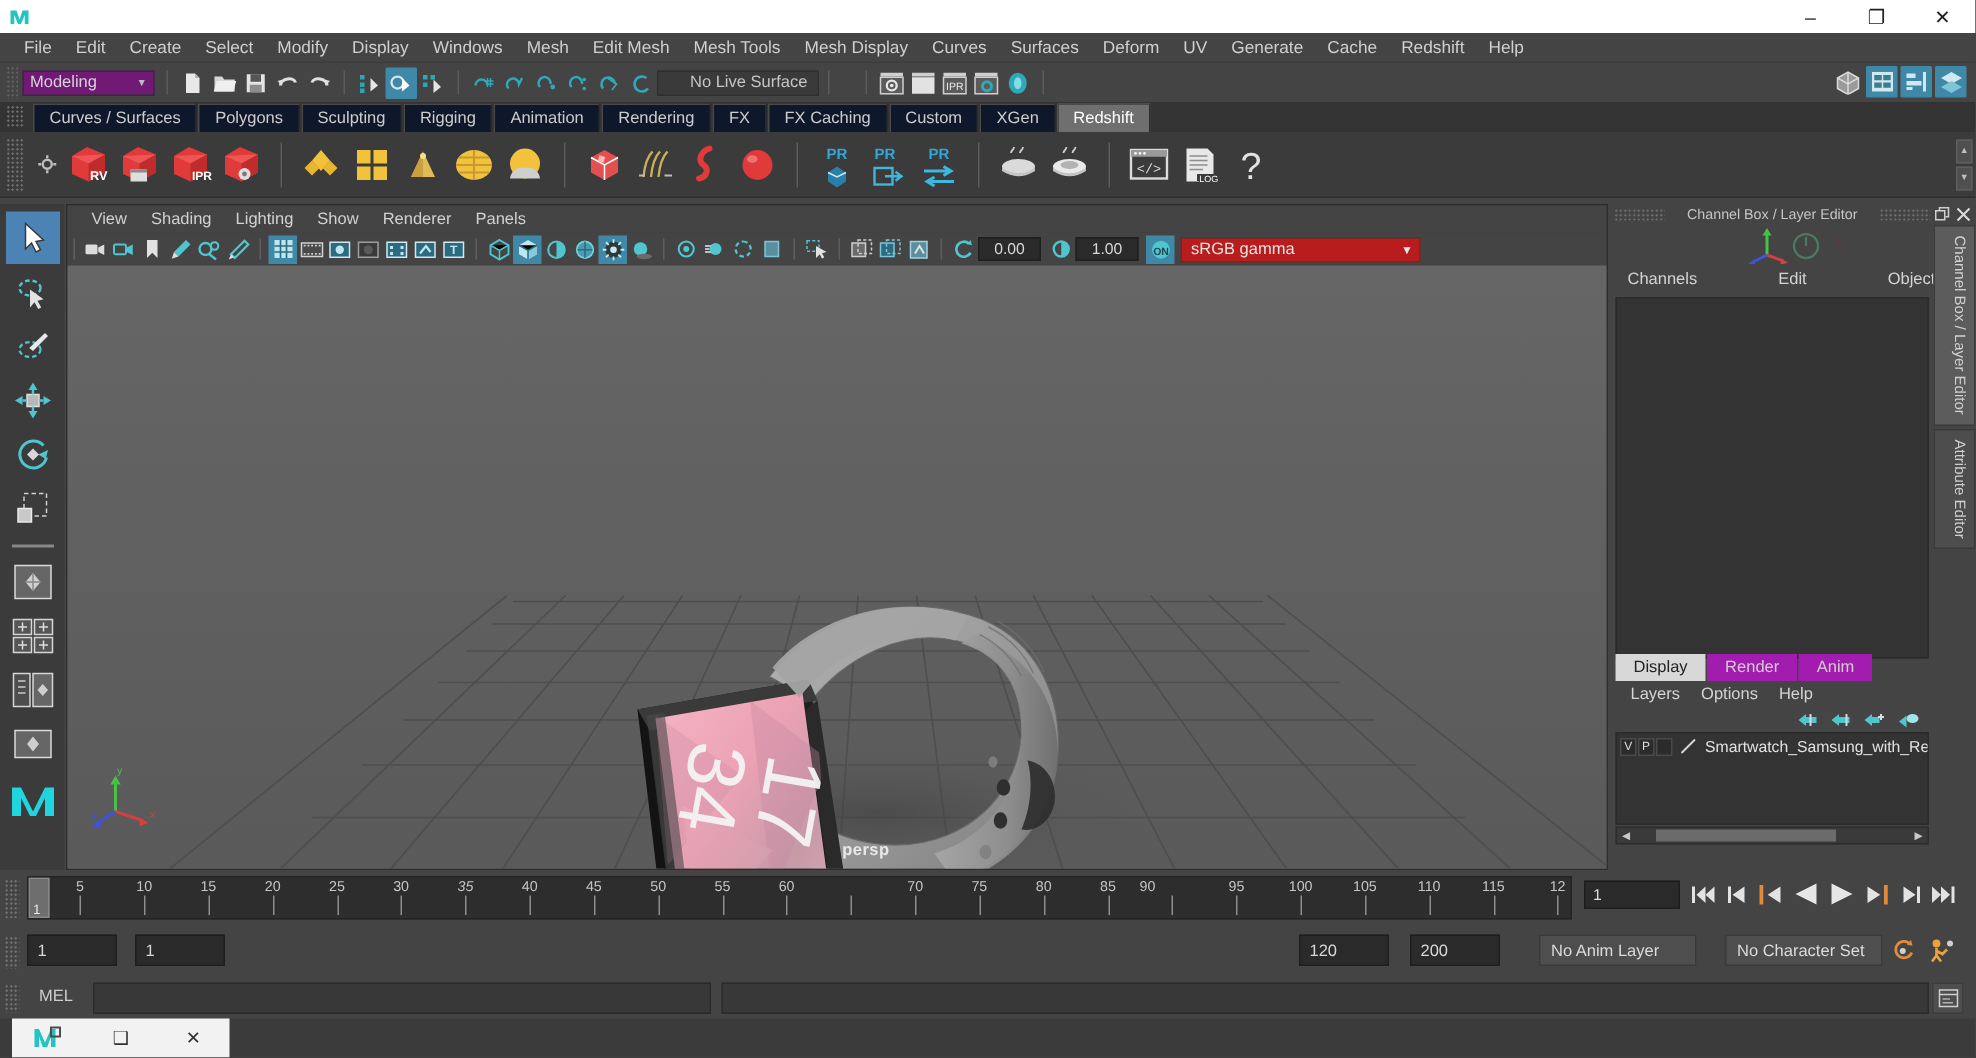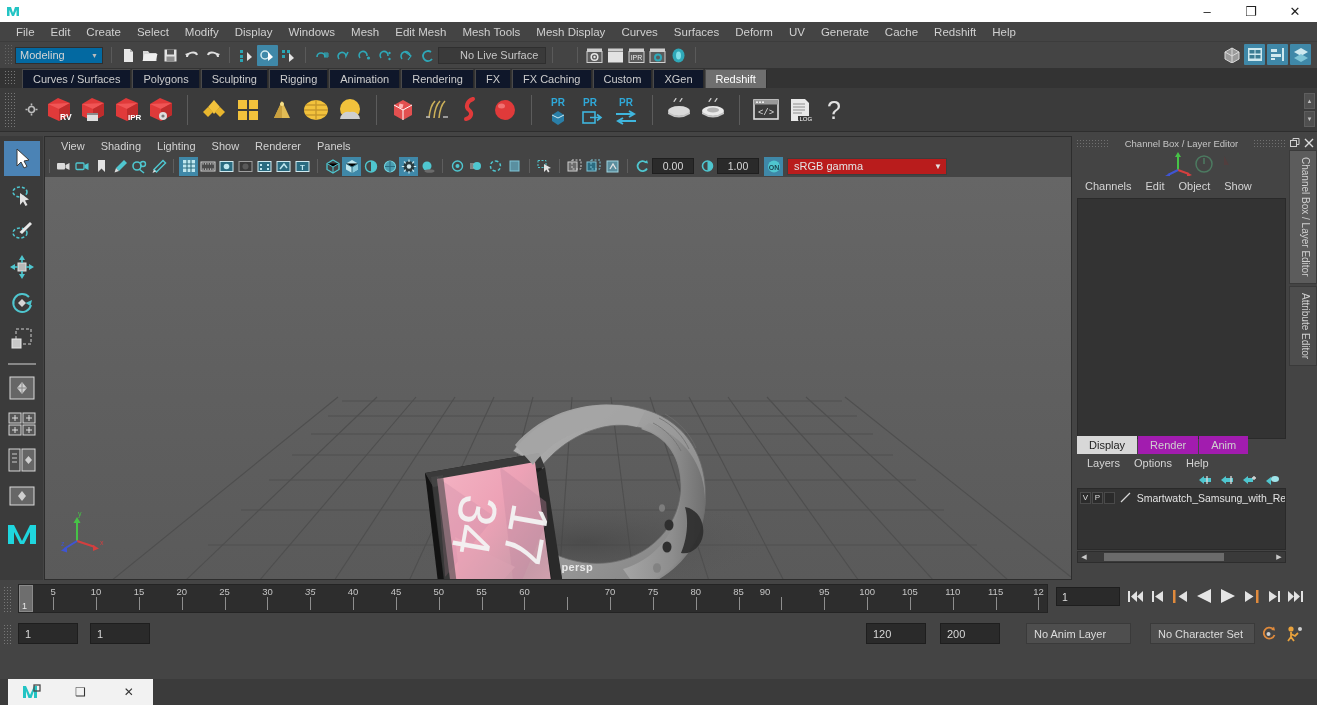--- a/index.html
+++ b/index.html
@@ -36,21 +36,21 @@
 
   
   .statusline {
     height:26px; background:#444444; display:flex; align-items:center;
     padding-left:4px; position:relative;
   }
   .gripper { width:8px; height:22px; flex:none; margin-right:3px;
      background-image:radial-gradient(#6e6e6e 35%, transparent 36%);
      background-size:3px 3px; opacity:.75; }
   .menuselect {
-    width:88px; height:17px; background:#0369a1; border:1px solid #2f2f2f;
+    width:88px; height:17px; background:#701a75; border:1px solid #2f2f2f;
     display:flex; align-items:center; justify-content:space-between;
     padding:0 4px; font-size:11px; color:#d5d5d5; margin-right:2px;
   }
   .menuselect .arrw { font-size:7px; color:#bbb; }
   .sl-sep { width:1px; height:16px; background:#5a5a5a; margin:0 6px; flex:none; }
   .ibtn { width:21px; height:21px; display:flex; align-items:center; justify-content:center;
           flex:none; border-radius:1px; }
   .ibtn.on { background:#3f88a8; }
   .livesurf {
     height:17px; width:108px; background:#3a3a3a; border:1px solid #2f2f2f;
@@ -133,21 +133,21 @@
   .rp-head { height:14px; display:flex; align-items:center; font-size:9.5px;
              color:#c0c0c0; position:relative; padding:0 2px; }
   .dots { flex:none; width:34px; height:8px;
           background-image:radial-gradient(#707070 35%, transparent 36%);
           background-size:3px 3px; }
   .rp-title { flex:1; text-align:center; font-size:9.5px; color:#c5c5c5; }
   .rp-btn { width:12px; height:12px; display:flex; align-items:center; justify-content:center;
             font-size:9px; color:#d0d0d0; margin-left:2px; }
   .cb-body { position:absolute; left:0; top:14px; width:215px; height:420px; }
   .cb-gizmo { height:26px; position:relative; }
-  .cb-menu { height:20px; display:flex; align-items:center; padding-left:4px; }
+  .cb-menu { height:20px; display:flex; align-items:center; padding-left:4px;gap:40px; }
   .cb-menu .cmi { padding:0 7px; font-size:11px; color:#d4d4d4; }
   .cb-list { margin:2px 3px 0 3px; height:241px; background:#333333; border:1px solid #2a2a2a; }
   .vtabs { position:absolute; right:0; top:14px; width:28px; height:430px;
            display:flex; flex-direction:column; }
   .vtab { writing-mode:vertical-rl; text-orientation:mixed; font-size:10px;
           color:#d0d0d0; background:#4d4d4d; border:1px solid #3a3a3a;
           padding:6px 5px; white-space:nowrap; text-align:center; margin-bottom:2px; }
   .vtab.active { background:#5c5c5c; }
 
   .layer-ed { position:absolute; left:3px; top:300px; width:209px; height:141px; }
@@ -1289,20 +1289,33 @@
     </span>
     <span style="position:absolute;left:1286px;top:5px">
       <svg width="18" height="17" viewBox="0 0 18 17">
           <circle cx="5" cy="4" r="2.6" fill="#e9a23c"></circle>
           <path d="M5 7 l0 5 l-3 4 M5 9 l4 2 l3 -3 M5 12 l3 4" stroke="#e9a23c" stroke-width="1.8" fill="none"></path>
           <circle cx="14" cy="4" r="2" fill="#cfcfcf"></circle>
         </svg>
     </span>
   </div>
 
+  <div class="melrow">
+    <div class="mel-grip"></div>
+    <div class="mel-label">MEL</div>
+    <div class="mel-in"></div>
+    <div class="mel-out"></div>
+    <div class="mel-sbtn">
+      <svg width="14" height="13" viewBox="0 0 14 13">
+          <rect x="1" y="1" width="12" height="11" fill="none" stroke="#d0d0d0"></rect>
+          <path d="M1 4 h12" stroke="#d0d0d0"></path>
+          <path d="M3 7 h5 M3 9.5 h7" stroke="#b0b0b0"></path>
+        </svg>
+    </div>
+  </div>
 
   <div class="taskbar">
     <div class="tb-item">
       <span class="tb-cell">
         <svg width="20" height="16" viewBox="0 0 20 16">
           <path d="M1 2 L4 2 L8 11 L12 2 L15 2 L15 14 L12 14 L12 7 L9.5 14 L6.5 14 L4 7 L4 14 L1 14 Z" fill="#23c4c4"></path>
           <rect x="12" y="1" width="6" height="6" fill="none" stroke="#4a4a4a" stroke-width="1.3"></rect>
         </svg>
       </span>
       <span class="tb-cell">❑</span>

